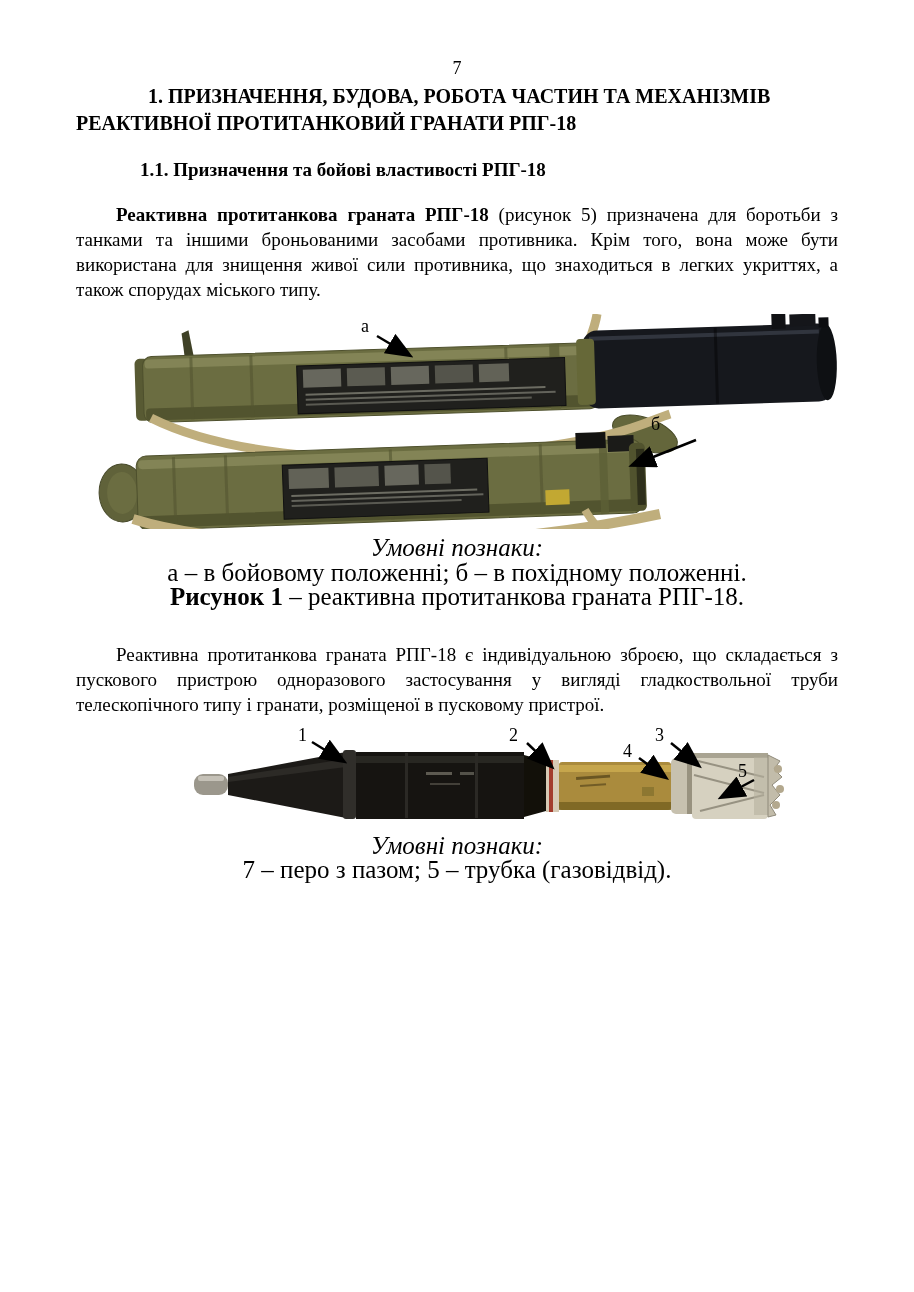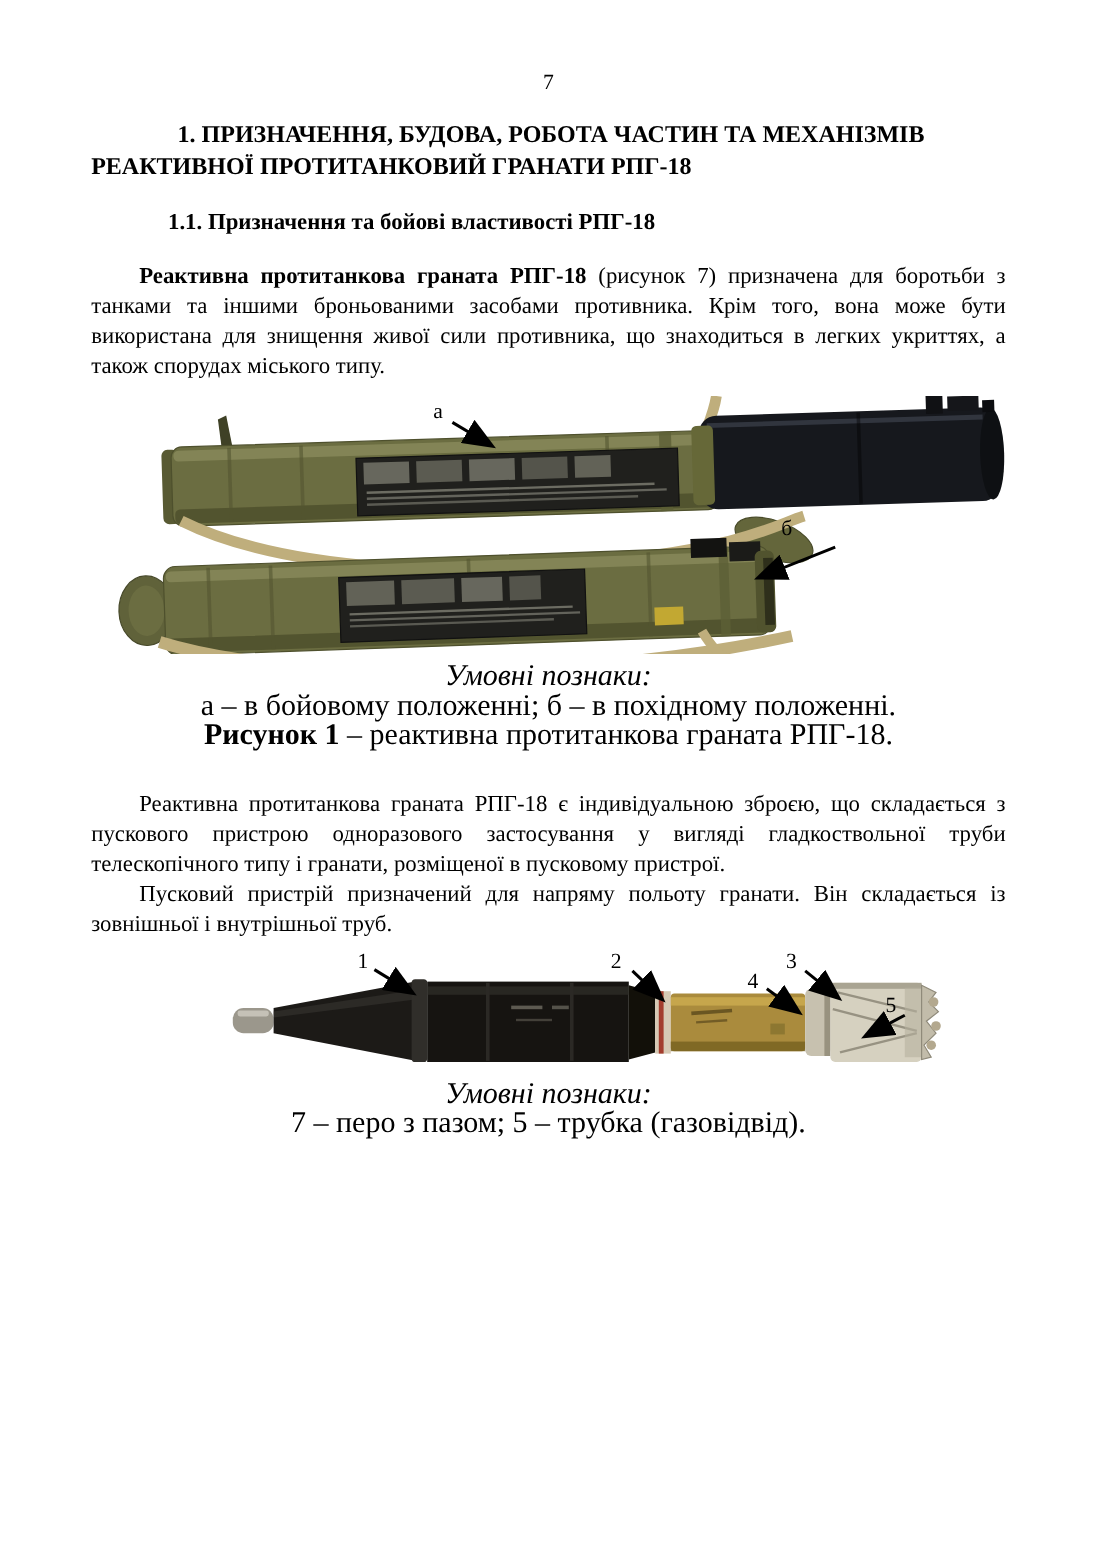--- a/index.html
+++ b/index.html
@@ -3,21 +3,21 @@
 <meta charset="utf-8">
 <style>
   html, body { margin: 0; padding: 0; background: #888; }
   .page {
     width: 914px; height: 1292px; background: #ffffff; position: relative;
     font-family: "Liberation Serif", "DejaVu Serif", serif; color: #000;
     margin: 0 auto; overflow: hidden; box-sizing: border-box;
   }
   .content { padding: 0 76px; }
   .page-number { padding-top: 57px; text-align: center; font-size: 18px; line-height: 22px; }
-  .heading { margin-top: 20px; font-size: 20px; font-weight: bold; line-height: 27px; text-align: left; }
+  .heading { margin-top: 4px; font-size: 20px; font-weight: bold; line-height: 27px; text-align: left; }
   .heading .h-line { display: block; }
   .heading .h-indent { text-indent: 72px; }
   .subheading { margin-top: 20px; margin-left: 64px; font-size: 19px; font-weight: bold; line-height: 25px; }
   .para { margin: 0; font-size: 19px; line-height: 25px; text-align: justify; text-indent: 40px; }
   .para.first { margin-top: 20px; }
   .para b { font-weight: bold; }
   .fig { position: relative; }
   .fig1 { margin: 12px 0 0 9px; width: 770px; height: 215px; }
   .fig2 { margin: 0 0 0 104px; width: 640px; height: 115px; }
   .caption { text-align: center; font-size: 25px; line-height: 24.5px; }
@@ -36,21 +36,21 @@
 
     <div class="page-number">7</div>
 
     <div class="heading">
       <span class="h-line h-indent">1. ПРИЗНАЧЕННЯ, БУДОВА, РОБОТА ЧАСТИН ТА МЕХАНІЗМІВ</span>
       <span class="h-line">РЕАКТИВНОЇ ПРОТИТАНКОВИЙ ГРАНАТИ РПГ-18</span>
     </div>
 
     <div class="subheading">1.1. Призначення та бойові властивості РПГ-18</div>
 
-    <p class="para first"><b>Реактивна протитанкова граната РПГ-18</b><span> (рисунок 7) призначена для боротьби з танками та іншими броньованими засобами противника. Крім того, вона може бути використана для знищення живої сили противника, що знаходиться в легких укриттях, а також спорудах міського типу.</span></p>
+    <p class="para first"><b>Реактивна протитанкова граната РПГ-18</b><span> (рисунок 5) призначена для боротьби з танками та іншими броньованими засобами противника. Крім того, вона може бути використана для знищення живої сили противника, що знаходиться в легких укриттях, а також спорудах міського типу.</span></p>
 
     <div class="fig fig1">
       <svg width="770" height="215" viewBox="0 0 770 215">
         <defs>
           <marker id="ah" markerWidth="11" markerHeight="9" refX="9" refY="4.5" orient="auto">
             <path d="M0,0 L11,4.5 L0,9 z" fill="#000"></path>
           </marker>
         </defs>
 
         <path d="M 512 0 C 510 14, 504 26, 500 38" stroke="#bfae7c" stroke-width="9" fill="none"></path>
@@ -132,21 +132,20 @@
       </svg>
     </div>
 
     <div class="caption cap1">
       <div class="cap-title">Умовні познаки:</div>
       <div class="cap-line">а – в бойовому положенні; б – в похідному положенні.</div>
       <div class="cap-line"><span class="bold">Рисунок 1</span><span> – реактивна протитанкова граната РПГ-18.</span></div>
     </div>
 
     <p class="para sp-p2">Реактивна протитанкова граната РПГ-18 є індивідуальною зброєю, що складається з пускового пристрою одноразового застосування у вигляді гладкоствольної труби телескопічного типу і гранати, розміщеної в пусковому пристрої.</p>
-    <p class="para">Пусковий пристрій призначений для напряму польоту гранати. Він складається із зовнішньої і внутрішньої труб.</p>
 
     <div class="fig fig2">
       <svg width="640" height="115" viewBox="0 0 640 115">
         <g>
 
           <rect x="14" y="57" width="34" height="21" rx="9" fill="#9b978c"></rect>
           <rect x="18" y="59" width="26" height="5" rx="2" fill="#cfccc2" opacity="0.8"></rect>
 
           <polygon points="48,57 48,78 166,101 166,35" fill="#1c1a17"></polygon>
           <polygon points="48,60 48,65 166,50 166,42" fill="#3c3a35" opacity="0.5"></polygon>

